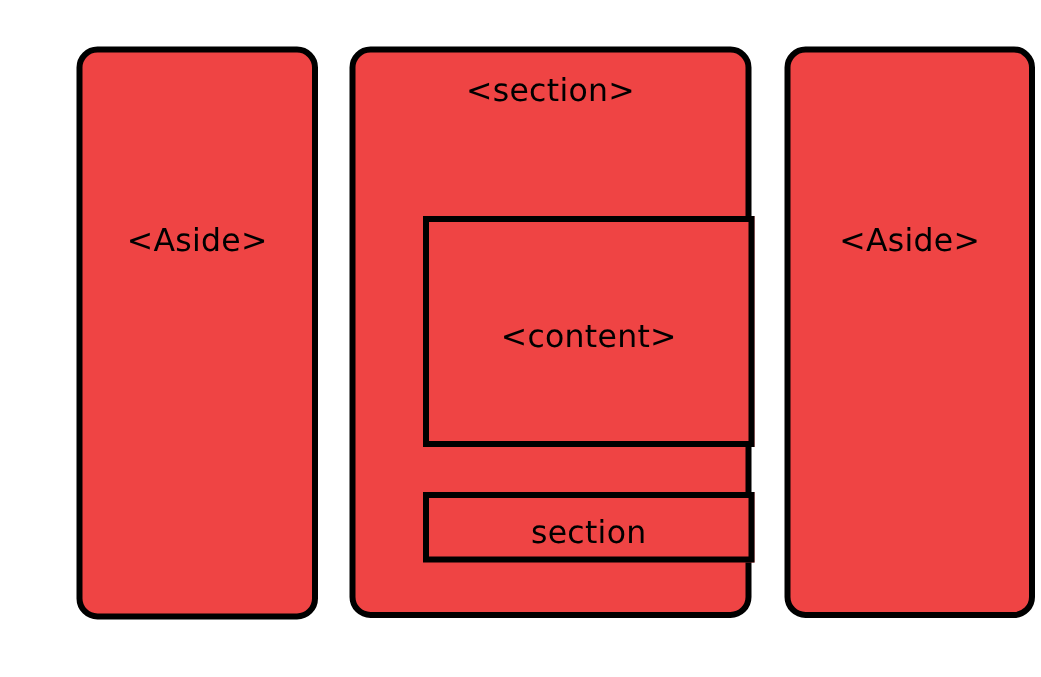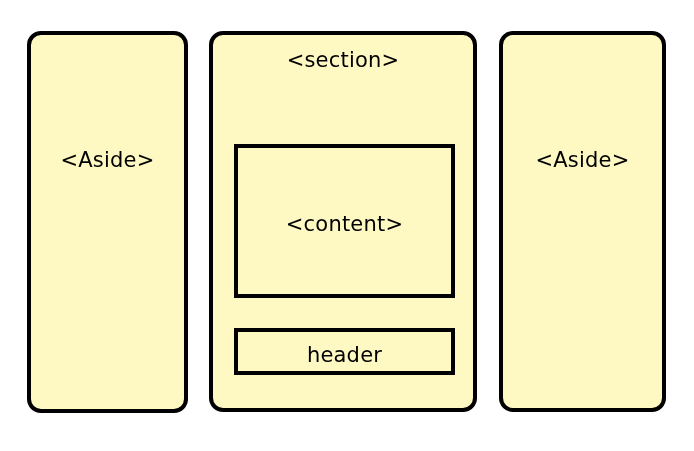--- a/index.html
+++ b/index.html
@@ -15,22 +15,23 @@
     position: relative;
     width: 694px;
     height: 451px;
     background: #ffffff;
     overflow: hidden;
   }
   
   .box {
     position: absolute;
     box-sizing: border-box;
-    background: #fef9c3;
+    background: #ef4444;
     border: 4px solid #000000;
+    margin-left: 24px;
   }
   .box.rounded {
     border-radius: 14px;
   }
   .box.sharp {
     border-radius: 0;
   }
   
   .label {
     position: absolute;
@@ -115,21 +116,21 @@
   <div class="box rounded" id="section">
 
     <span class="label section-title">&lt;section&gt;</span>
 
 
     <div class="box sharp" id="content-box">
       <span class="label">&lt;content&gt;</span>
     </div>
 
     <div class="box sharp" id="footer-box">
-      <span class="label">header</span>
+      <span class="label">section</span>
     </div>
 
   </div>
 
   <div class="box rounded" id="aside-right">
     <span class="label">&lt;Aside&gt;</span>
   </div>
 
 </div>
 

